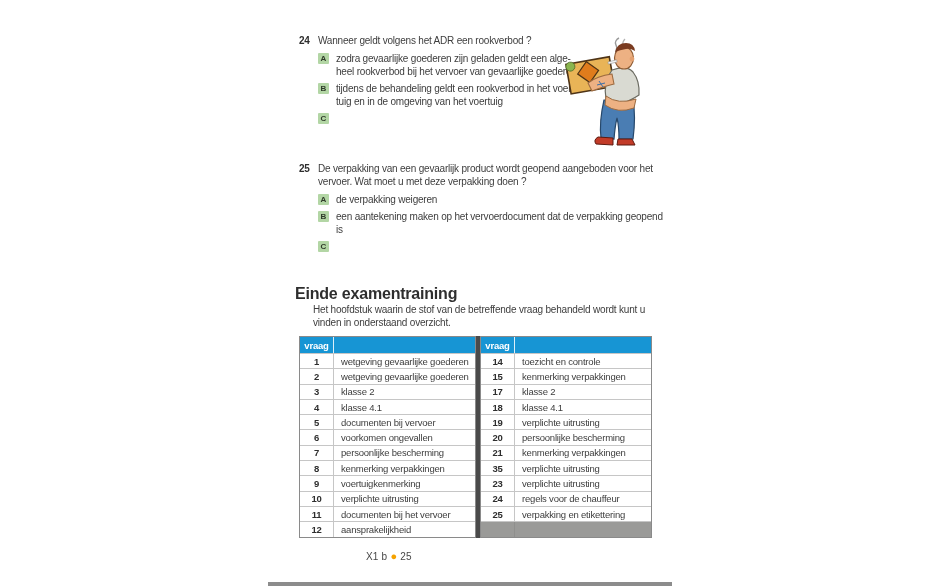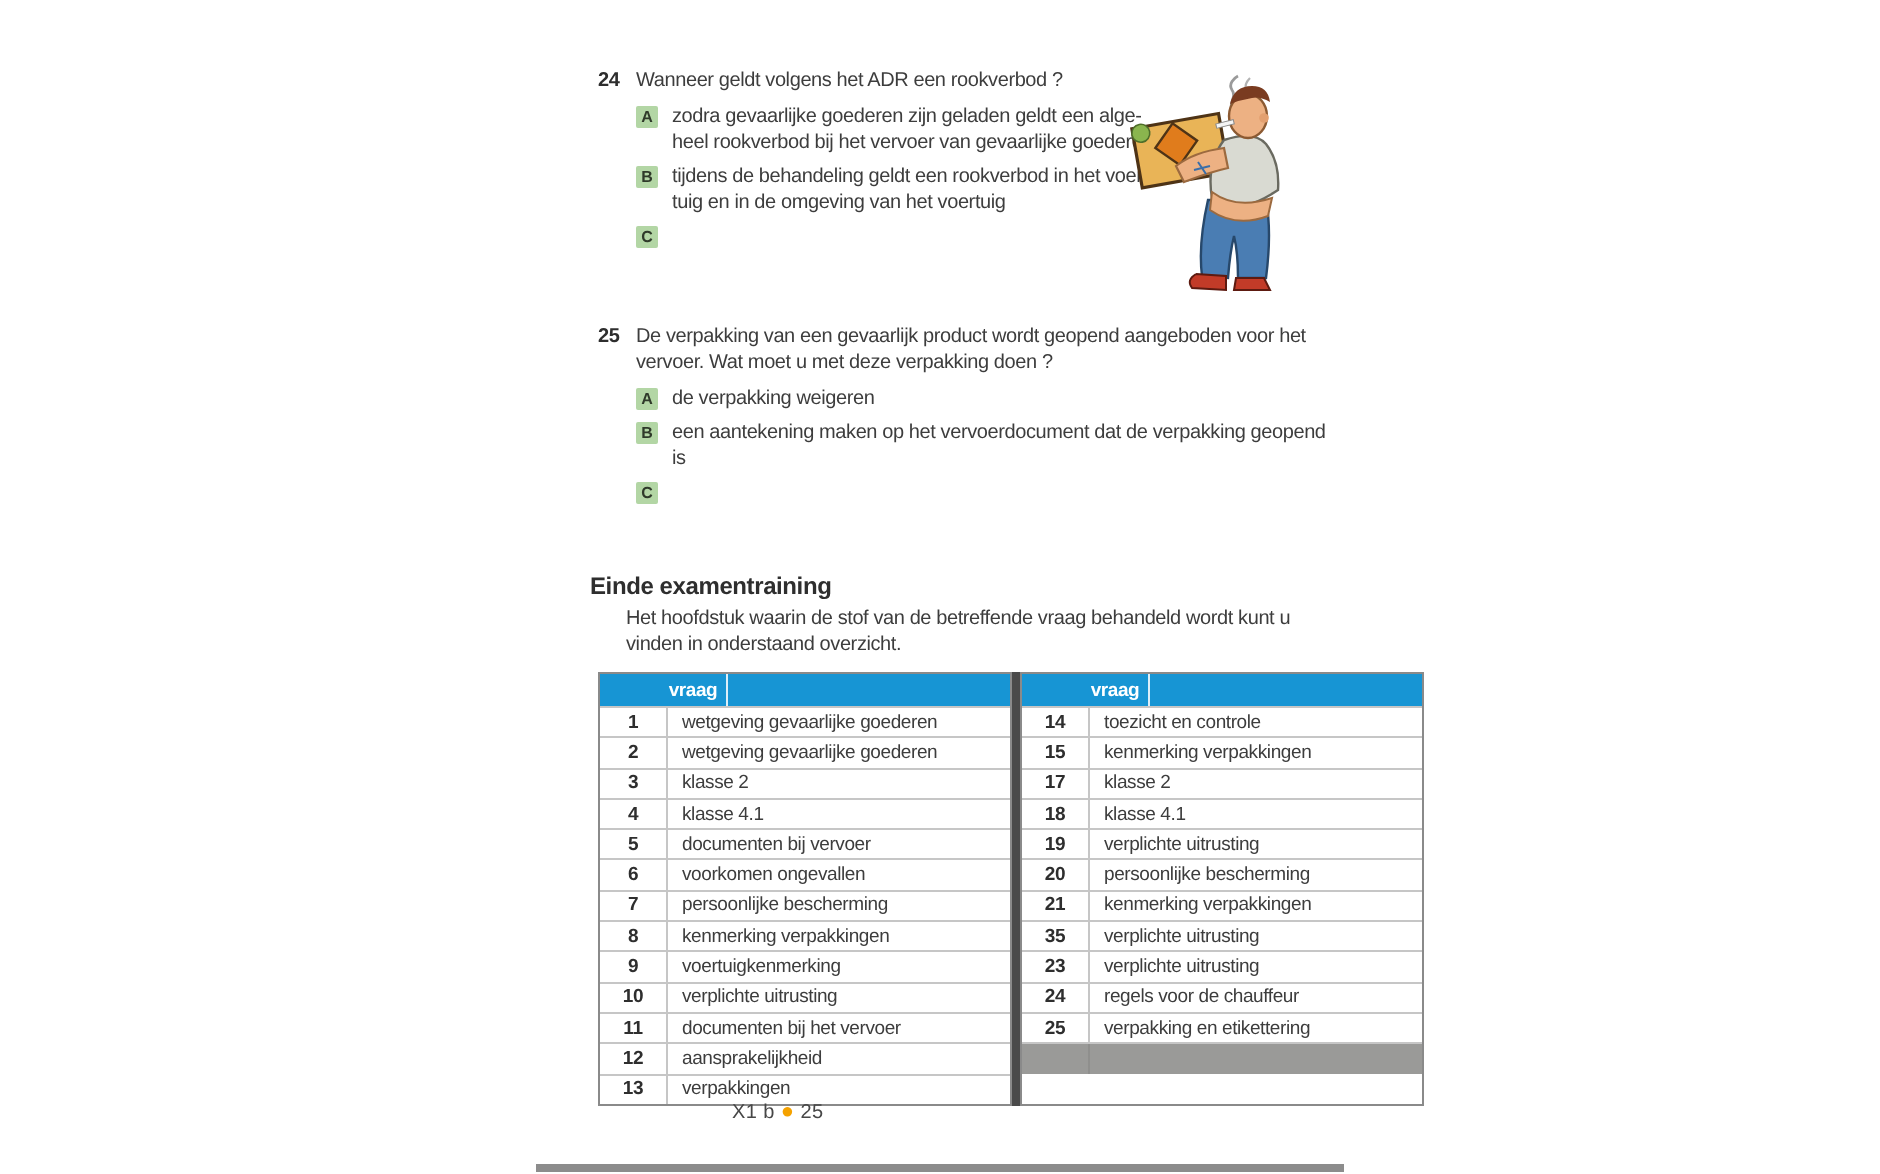--- a/index.html
+++ b/index.html
@@ -23,36 +23,36 @@
     background:#b3d6a5; color:#2f3a2a; font-size:8px; font-weight:bold;
     text-align:center; line-height:11px; border-radius:1px; letter-spacing:0;
   }
   .opt-text { white-space:pre-line; }
 
   
   .illu { position:absolute; left:560px; top:36px; width:108px; height:110px; }
 
   
   .einde { position:absolute; left:295px; top:287px; width:390px; font-size:10px; line-height:13px; letter-spacing:-0.2px; }
-  .einde-h { font-weight:bold; font-size:12px; color:#2e2e2e; }
+  .einde-h { font-weight:bold; font-size:16px; color:#2e2e2e; }
   .einde-b { margin:3px 0 0 18px; white-space:pre-line; }
 
   
   .otable { position:absolute; left:299px; top:336px; display:flex; font-size:9.5px; letter-spacing:-0.2px; }
   .half { border:1px solid #8a8a8a; background:#fff; }
   .trow { display:flex; height:14.3px; align-items:stretch; }
   .trow + .trow { border-top:1px solid #c6c6c6; }
   .thead { background:#1795d4; color:#ffffff; height:16px; }
   .thead .c-vraag { border-right:1px solid rgba(255,255,255,0.85); font-weight:bold; }
   .thead .c-titel { font-weight:bold;margin-top:32px; }
   .c-vraag {
     flex:none; width:33px; display:flex; align-items:center; justify-content:center;
     font-weight:bold; border-right:1px solid #c6c6c6; color:#2e2e2e;
   }
-  .thead .c-vraag { color:#fff;padding-left:30px; }
+  .thead .c-vraag { color:#fff; }
   .c-titel { display:flex; align-items:center; padding-left:7px; white-space:nowrap; overflow:hidden; }
   .half-left .c-titel { width:134px; }
   .half-right .c-titel { width:129px; }
   .tdivider { width:4px; background:#4a4a4a; }
   .filler { background:#9a9a98; }
   .filler .c-vraag { border-right-color:#8f8f8d; }
 
   
   .footer { position:absolute; left:366px; top:550px; font-size:10px; color:#474747; letter-spacing:0.2px; }
   .footer .bullet { margin:0 3px; font-size:11px; }
@@ -191,24 +191,20 @@
         <span class="c-titel">verplichte uitrusting</span>
       </div>
     <div class="trow">
         <span class="c-vraag">11</span>
         <span class="c-titel">documenten bij het vervoer</span>
       </div>
     <div class="trow">
         <span class="c-vraag">12</span>
         <span class="c-titel">aansprakelijkheid</span>
       </div>
-    <div class="trow">
-        <span class="c-vraag">13</span>
-        <span class="c-titel">verpakkingen</span>
-      </div>
   </div>
   <div class="tdivider"></div>
   <div class="half half-right">
     <div class="trow thead">
       <span class="c-vraag">vraag</span>
       <span class="c-titel">titel hoofdstuk</span>
     </div>
     <div class="trow">
         <span class="c-vraag">14</span>
         <span class="c-titel">toezicht en controle</span>

